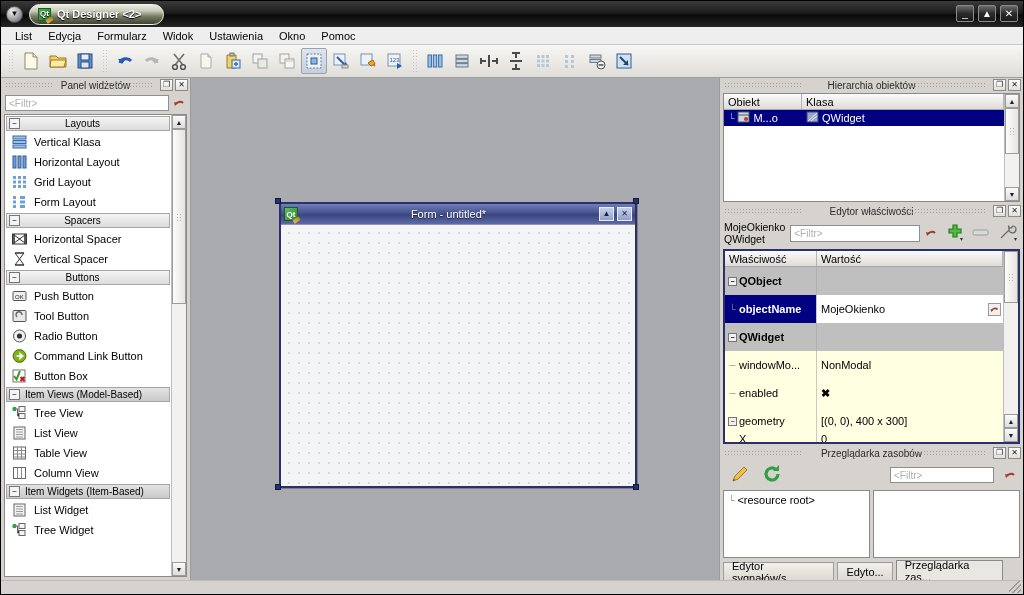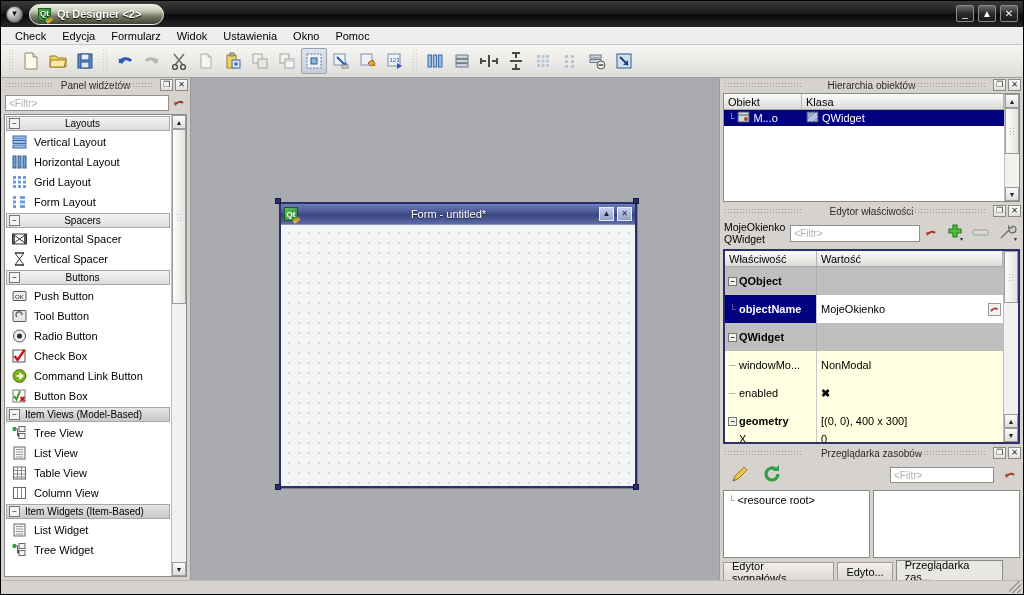--- a/index.html
+++ b/index.html
@@ -373,21 +373,21 @@
     padding-left: 4px; overflow: hidden; white-space: nowrap;
     position: relative;
   }
   .prow.group { background: #bfbfbf; font-weight: bold; }
   .prow.group .pname { border-right: 1px solid #b0b0b0; }
   .prow.group .pval { background: #bfbfbf; }
   .prow.sel .pname { background: #000080; color: #fff; font-weight: bold; }
   .prow.sel .pval { background: #fff; color: #000; }
   .prow.yellow .pname { background: #ffffe1; }
   .prow.yellow .pval { background: #ffffe1; }
-  .prow.bold .pname { font-weight: bold; }
+  .prow.bold .pname { font-weight: normal; }
   .expbox {
     width: 9px; height: 9px; flex: 0 0 9px;
     border: 1px solid #767676; background: #f0f0f0;
     font-size: 7px; line-height: 7px; text-align: center; color: #000;
   }
   .tree-dash { width: 9px; flex: 0 0 9px; color: #8a8a8a; font-size: 9px; text-align: center; }
   .reset-ico { position: absolute; right: 2px; width: 13px; height: 13px; }
   .xmark { font-size: 11px; font-weight: bold; }
 
   
@@ -452,21 +452,21 @@
       <span>Qt Designer &lt;2&gt;</span>
     </div>
     <div class="tb-controls">
       <div class="tb-btn">_</div>
       <div class="tb-btn">▲</div>
       <div class="tb-btn">✕</div>
     </div>
   </div>
 
   <div id="menubar">
-    <div class="menu-item">Check</div>
+    <div class="menu-item">List</div>
     <div class="menu-item">Edycja</div>
     <div class="menu-item">Formularz</div>
     <div class="menu-item">Widok</div>
     <div class="menu-item">Ustawienia</div>
     <div class="menu-item">Okno</div>
     <div class="menu-item">Pomoc</div>
   </div>
 
   <div id="toolbar">
     <div class="tgrip"></div>
@@ -674,21 +674,21 @@
             <span class="cat-label-c">Layouts</span>
           </div>
           <div class="w-item">
             <span class="w-ico">
               <svg width="17" height="16" viewBox="0 0 17 16">
                   <rect x="2" y="2" width="13" height="3" fill="#9cc0e6" stroke="#3a6aa8"></rect>
                   <rect x="2" y="6.5" width="13" height="3" fill="#9cc0e6" stroke="#3a6aa8"></rect>
                   <rect x="2" y="11" width="13" height="3" fill="#9cc0e6" stroke="#3a6aa8"></rect>
                 </svg>
             </span>
-            <span>Vertical Layout</span>
+            <span>Vertical Klasa</span>
           </div>
           <div class="w-item">
             <span class="w-ico">
               <svg width="17" height="16" viewBox="0 0 17 16">
                   <rect x="2" y="2" width="3" height="12" fill="#6f9fd8" stroke="#2f5d93"></rect>
                   <rect x="7" y="2" width="3" height="12" fill="#6f9fd8" stroke="#2f5d93"></rect>
                   <rect x="12" y="2" width="3" height="12" fill="#6f9fd8" stroke="#2f5d93"></rect>
                 </svg>
             </span>
             <span>Horizontal Layout</span>
@@ -774,29 +774,20 @@
             <span>Tool Button</span>
           </div>
           <div class="w-item">
             <span class="w-ico">
               <svg width="17" height="16" viewBox="0 0 17 16">
                   <circle cx="8.5" cy="8" r="6" fill="#f0f0f0" stroke="#555"></circle>
                   <circle cx="8.5" cy="8" r="2.6" fill="#333"></circle>
                 </svg>
             </span>
             <span>Radio Button</span>
-          </div>
-          <div class="w-item">
-            <span class="w-ico">
-              <svg width="17" height="16" viewBox="0 0 17 16">
-                  <rect x="2" y="2" width="12" height="12" fill="#fff" stroke="#555"></rect>
-                  <path d="M3.5 8l3 4 7-10" fill="none" stroke="#cc1111" stroke-width="2.4"></path>
-                </svg>
-            </span>
-            <span>Check Box</span>
           </div>
           <div class="w-item">
             <span class="w-ico">
               <svg width="17" height="16" viewBox="0 0 17 16">
                   <circle cx="8.5" cy="8" r="6.4" fill="#7cb518" stroke="#4d6f0d"></circle>
                   <path d="M5.5 8h5M9 5.5L12 8 9 10.5z" fill="#fff" stroke="#fff" stroke-width="1.3"></path>
                 </svg>
             </span>
             <span>Command Link Button</span>
           </div>

